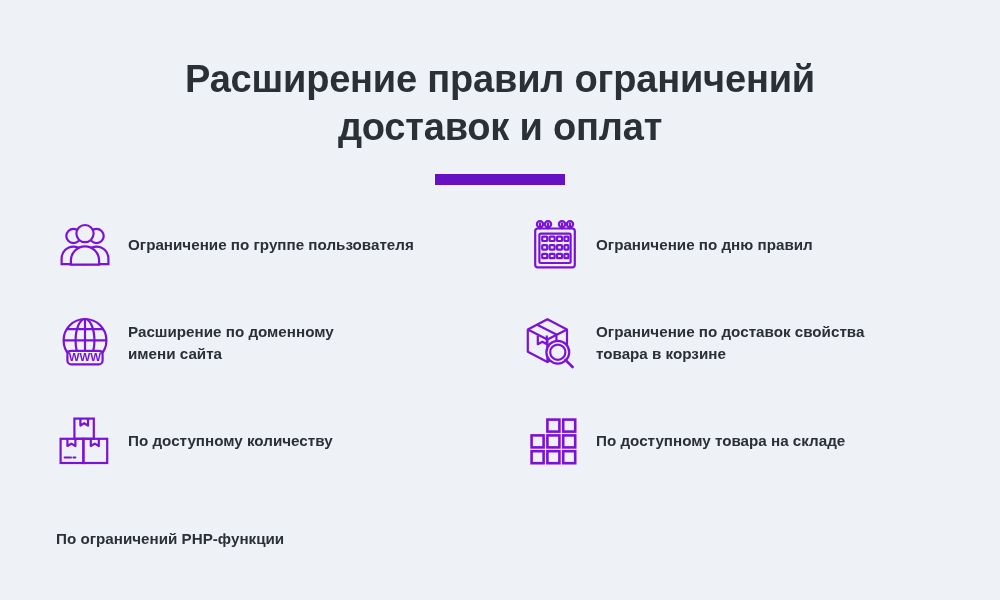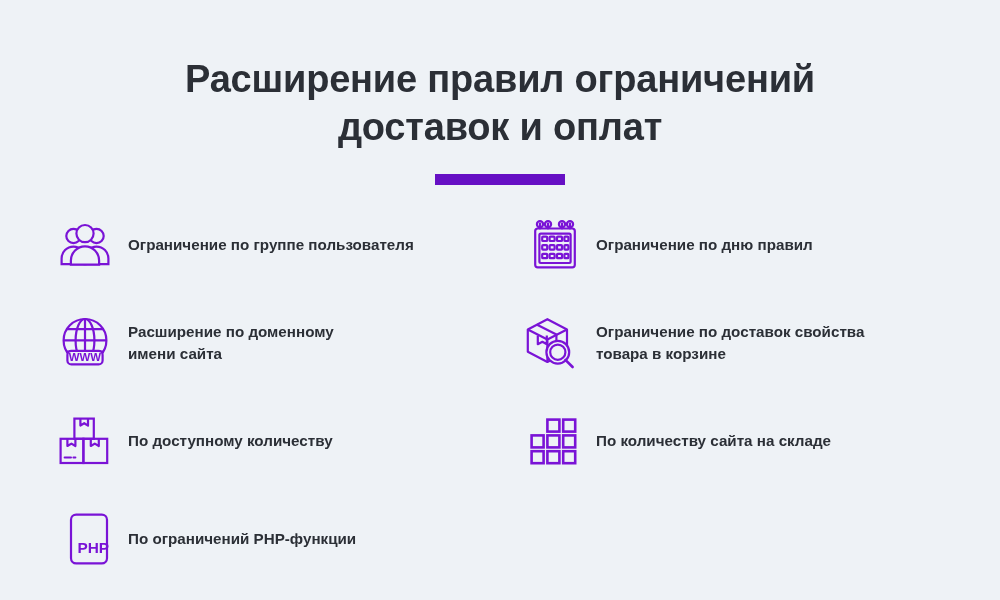--- a/index.html
+++ b/index.html
@@ -185,27 +185,21 @@
           <rect x="17.4" y="2.6" width="12" height="12"></rect>
           <rect x="33.2" y="2.6" width="12" height="12"></rect>
           <rect x="1.6" y="18.4" width="12" height="12"></rect>
           <rect x="17.4" y="18.4" width="12" height="12"></rect>
           <rect x="33.2" y="18.4" width="12" height="12"></rect>
           <rect x="1.6" y="34.2" width="12" height="12"></rect>
           <rect x="17.4" y="34.2" width="12" height="12"></rect>
           <rect x="33.2" y="34.2" width="12" height="12"></rect>
         </svg>
       </span>
-      <span class="feature-label">По количеству сайта на складе</span>
-    </div>
-
-    <div class="feature">
-      <span class="feature-icon">
-        <svg width="42" height="54" viewBox="0 0 42 54" fill="none" stroke="#7a13d6" stroke-width="2.2">
-          <rect x="3" y="2.6" width="36" height="48.8" rx="5.2"></rect>
-          <text x="9.4" y="41.4" font-family="Liberation Sans, sans-serif" font-size="15.4" font-weight="bold" fill="#7a13d6" stroke="none">PHP</text>
-        </svg>
-      </span>
+      <span class="feature-label">По доступному товара на складе</span>
+    </div>
+
+    <div class="feature">
       <span class="feature-label">По ограничений PHP-функции</span>
     </div>
 
   </div>
 </div>
 
 </body></html>

